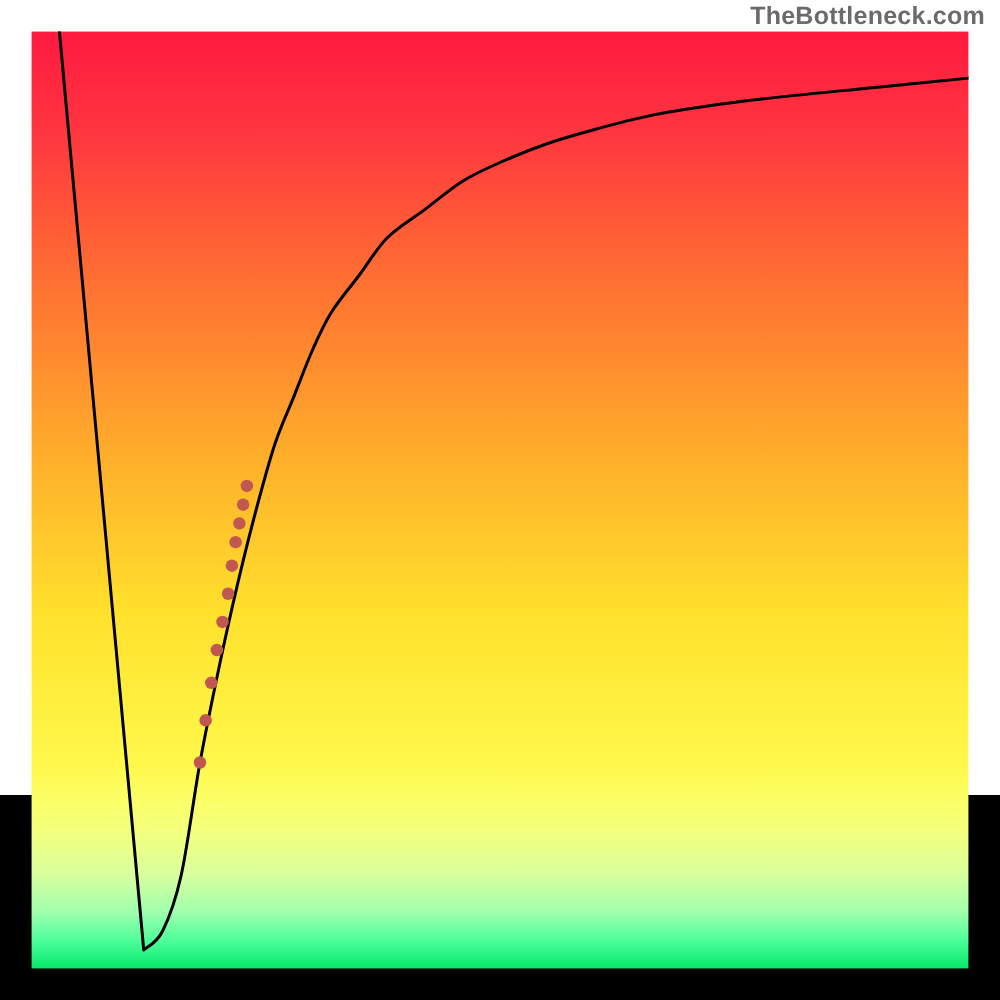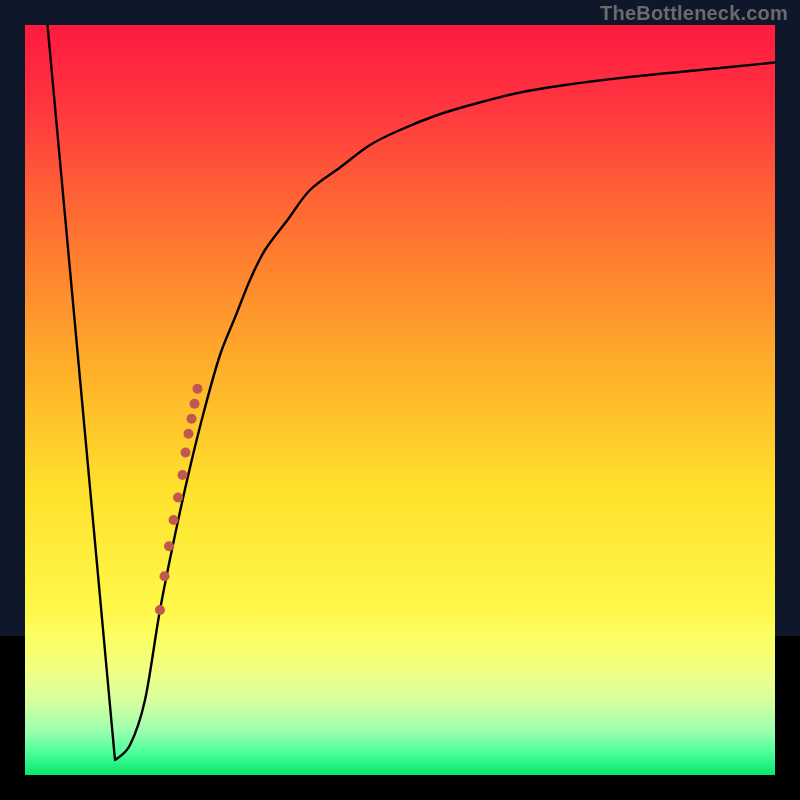--- a/index.html
+++ b/index.html
@@ -7,21 +7,21 @@
     padding: 0;
     width: 800px;
     height: 800px;
     background: #000;
     overflow: hidden;
   }
   .frame {
     position: absolute;
     left: 0; top: 0;
     width: 800px; height: 636px;
-    background: #0f172a;
+    background: #ffffff;
   }
   .plot-area {
     position: absolute;
     left: 25px;
     top: 25px;
     width: 750px;
     height: 750px;
     overflow: hidden;
   }
   .gradient {

